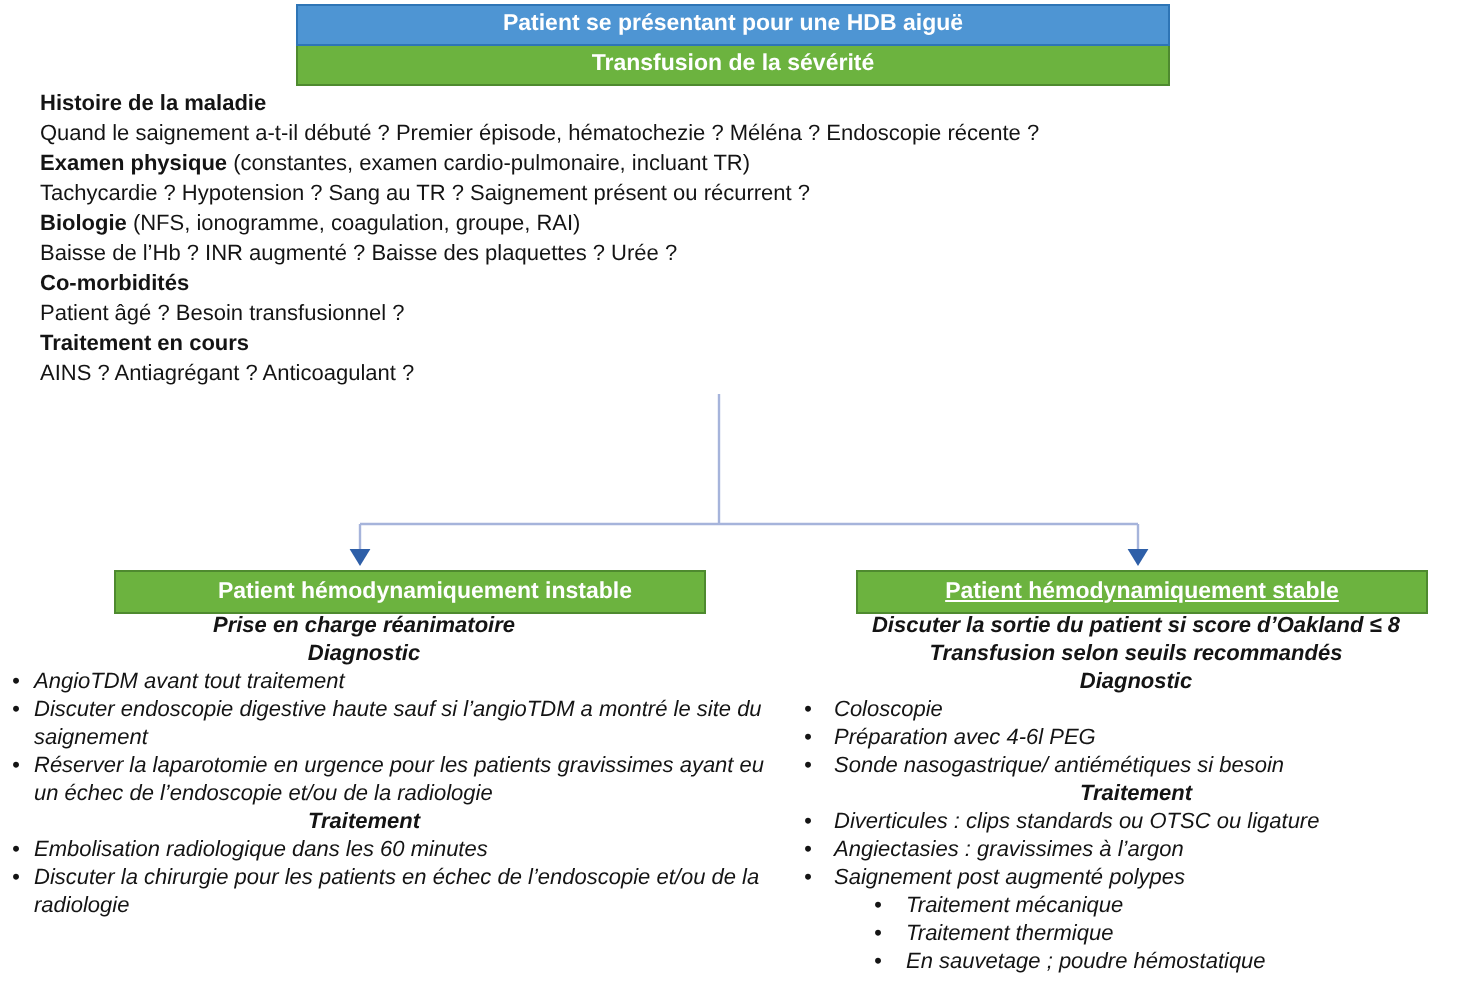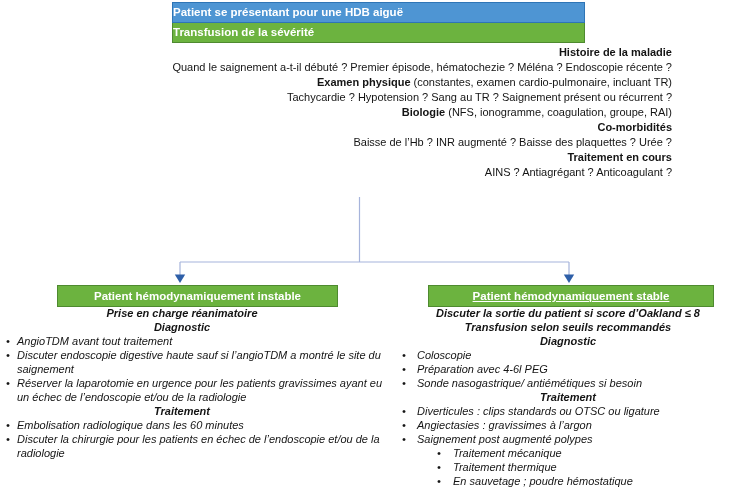--- a/index.html
+++ b/index.html
@@ -1,37 +1,37 @@
 <!DOCTYPE html>
 <html><head>
 <meta charset="utf-8">
 <style>
   html,body{margin:0;padding:0;background:#fff;}
   .canvas{position:relative;width:740px;height:492px;background:#ffffff;
           font-family:"Liberation Sans",sans-serif;color:#141414;overflow:hidden;}
 
   
   .top-bars{position:absolute;left:148px;top:2px;width:437px;}
-  .bar{height:19px;text-align:left;font-weight:bold;color:#ffffff;
-       font-size:11.5px;line-height:19px;border:1px solid;margin-left:24px;}
+  .bar{height:19px;text-align:center;font-weight:bold;color:#ffffff;
+       font-size:11.5px;line-height:19px;border:1px solid;}
   .bar-blue{background:#4E95D3;border-color:#2E75B6;}
   .bar-green{background:#6CB33F;border-color:#4E8A2F;border-top:none;}
 
   
-  .assessment{position:absolute;left:0;top:45px;width:672px;text-align:right;
-              font-size:11px;line-height:15px;}
+  .assessment{position:absolute;left:0;top:45px;width:672px;text-align:left;
+              font-size:11px;line-height:15px;padding-left:20px;}
   .assessment b{font-weight:bold;}
 
   
   .connector{position:absolute;left:0;top:195px;}
 
   
   .node{position:absolute;height:20px;background:#6CB33F;border:1px solid #4E8A2F;
         color:#ffffff;font-weight:bold;font-size:11.5px;text-align:center;line-height:20px;}
-  .node-left{left:57px;top:285px;width:279px;}
+  .node-left{left:57px;top:285px;width:279px;padding-left:15px;}
   .node-right{left:428px;top:285px;width:284px;text-decoration:underline;}
 
   
   .col{position:absolute;font-size:11px;line-height:14px;font-style:italic;}
   .left-col{left:6px;top:306px;width:388px;}
   .right-col{left:395px;top:306px;width:330px;}
   .col-hdr{font-weight:bold;text-align:center;}
   .left-col .col-hdr{width:352px;}
   .right-col .col-hdr{width:314px;margin-left:16px;}
   .bullet{display:flex;align-items:flex-start;}
@@ -56,22 +56,23 @@
       <span>Transfusion de la sévérité</span>
     </div>
   </div>
 
   <div class="assessment">
     <div class="a-line"><b>Histoire de la maladie</b><span></span></div>
     <div class="a-line"><b></b><span>Quand le saignement a-t-il débuté ? Premier épisode, hématochezie ? Méléna ? Endoscopie récente ?</span></div>
     <div class="a-line"><b>Examen physique</b><span> (constantes, examen cardio-pulmonaire, incluant TR)</span></div>
     <div class="a-line"><b></b><span>Tachycardie ? Hypotension ? Sang au TR ? Saignement présent ou récurrent ?</span></div>
     <div class="a-line"><b>Biologie</b><span> (NFS, ionogramme, coagulation, groupe, RAI)</span></div>
+    <div class="a-line"><b></b><span>Baisse de l’Hb ? INR augmenté ? Baisse des plaquettes ? Urée ?</span></div>
     <div class="a-line"><b>Co-morbidités</b><span></span></div>
-    <div class="a-line"><b></b><span>Baisse de l’Hb ? INR augmenté ? Baisse des plaquettes ? Urée ?</span></div>
+    <div class="a-line"><b></b><span>Patient âgé ? Besoin transfusionnel ?</span></div>
     <div class="a-line"><b>Traitement en cours</b><span></span></div>
     <div class="a-line"><b></b><span>AINS ? Antiagrégant ? Anticoagulant ?</span></div>
   </div>
 
   <svg class="connector" width="740" height="92" viewBox="0 0 740 92">
     <path d="M359.5 2 V67 M180 67 H569 M180 67 V80 M569 67 V80" fill="none" stroke-width="1.2" stroke="#A6B4DB"></path>
     <polygon points="174.8,79.5 185.2,79.5 180,88" fill="#2E5FA8"></polygon>
     <polygon points="563.8,79.5 574.2,79.5 569,88" fill="#2E5FA8"></polygon>
   </svg>
 

